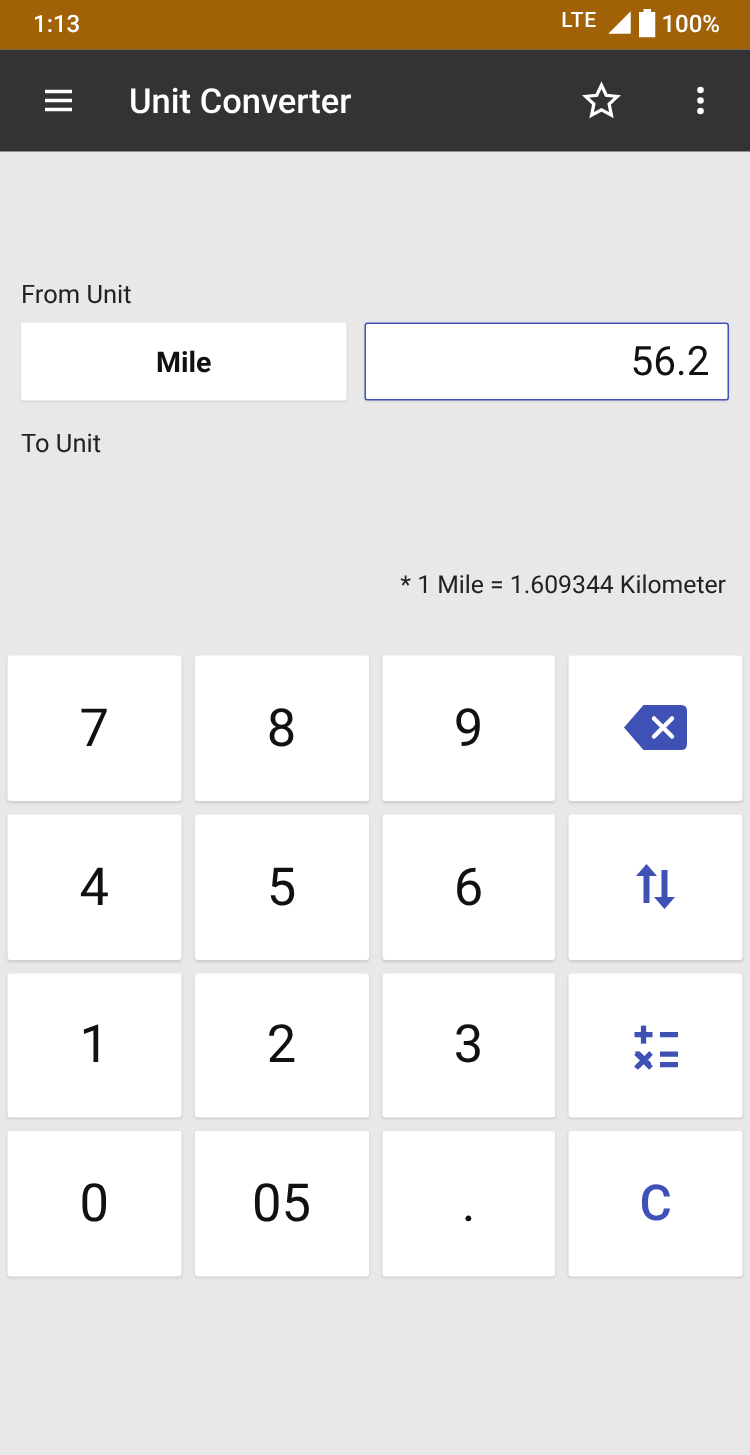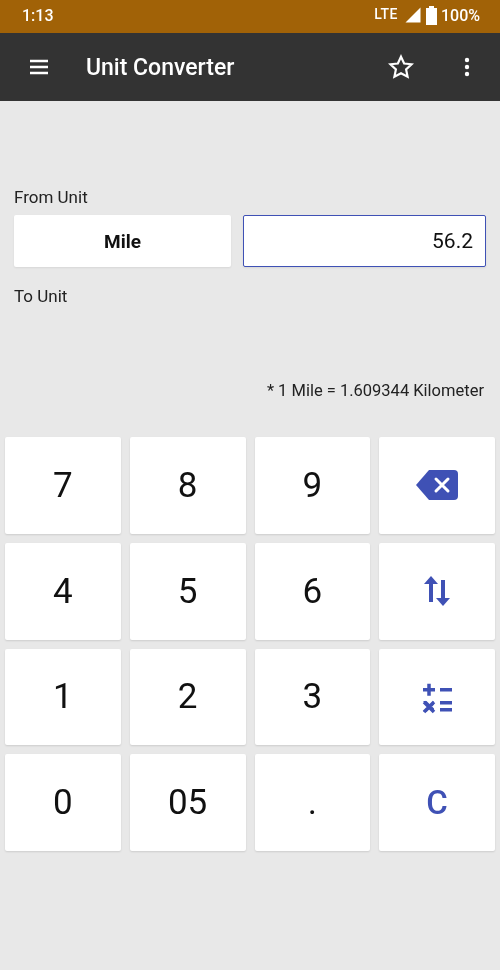--- a/index.html
+++ b/index.html
@@ -58,21 +58,21 @@
       background: #fff;
       border-radius: 2px;
       display: flex;
       align-items: center;
       justify-content: center;
       font-size: 19px;
       color: #111;
       box-shadow: 0 1px 2px rgba(0,0,0,0.08);
     }
     .unit-field { font-weight: 700; font-size: 19px; }
-    .value-field { justify-content: flex-end; padding: 0 12px; font-size: 21px; }
+    .value-field { justify-content: flex-end; padding: 0 12px; font-size: 27px; }
     .value-field.active {
       border: 1px solid #3f51b5;
     }
     .formula {
       font-size: 16.5px;
       color: #222;
       text-align: right;
       margin-top: 48px;
       padding: 0 16px 12px 0;
     }

